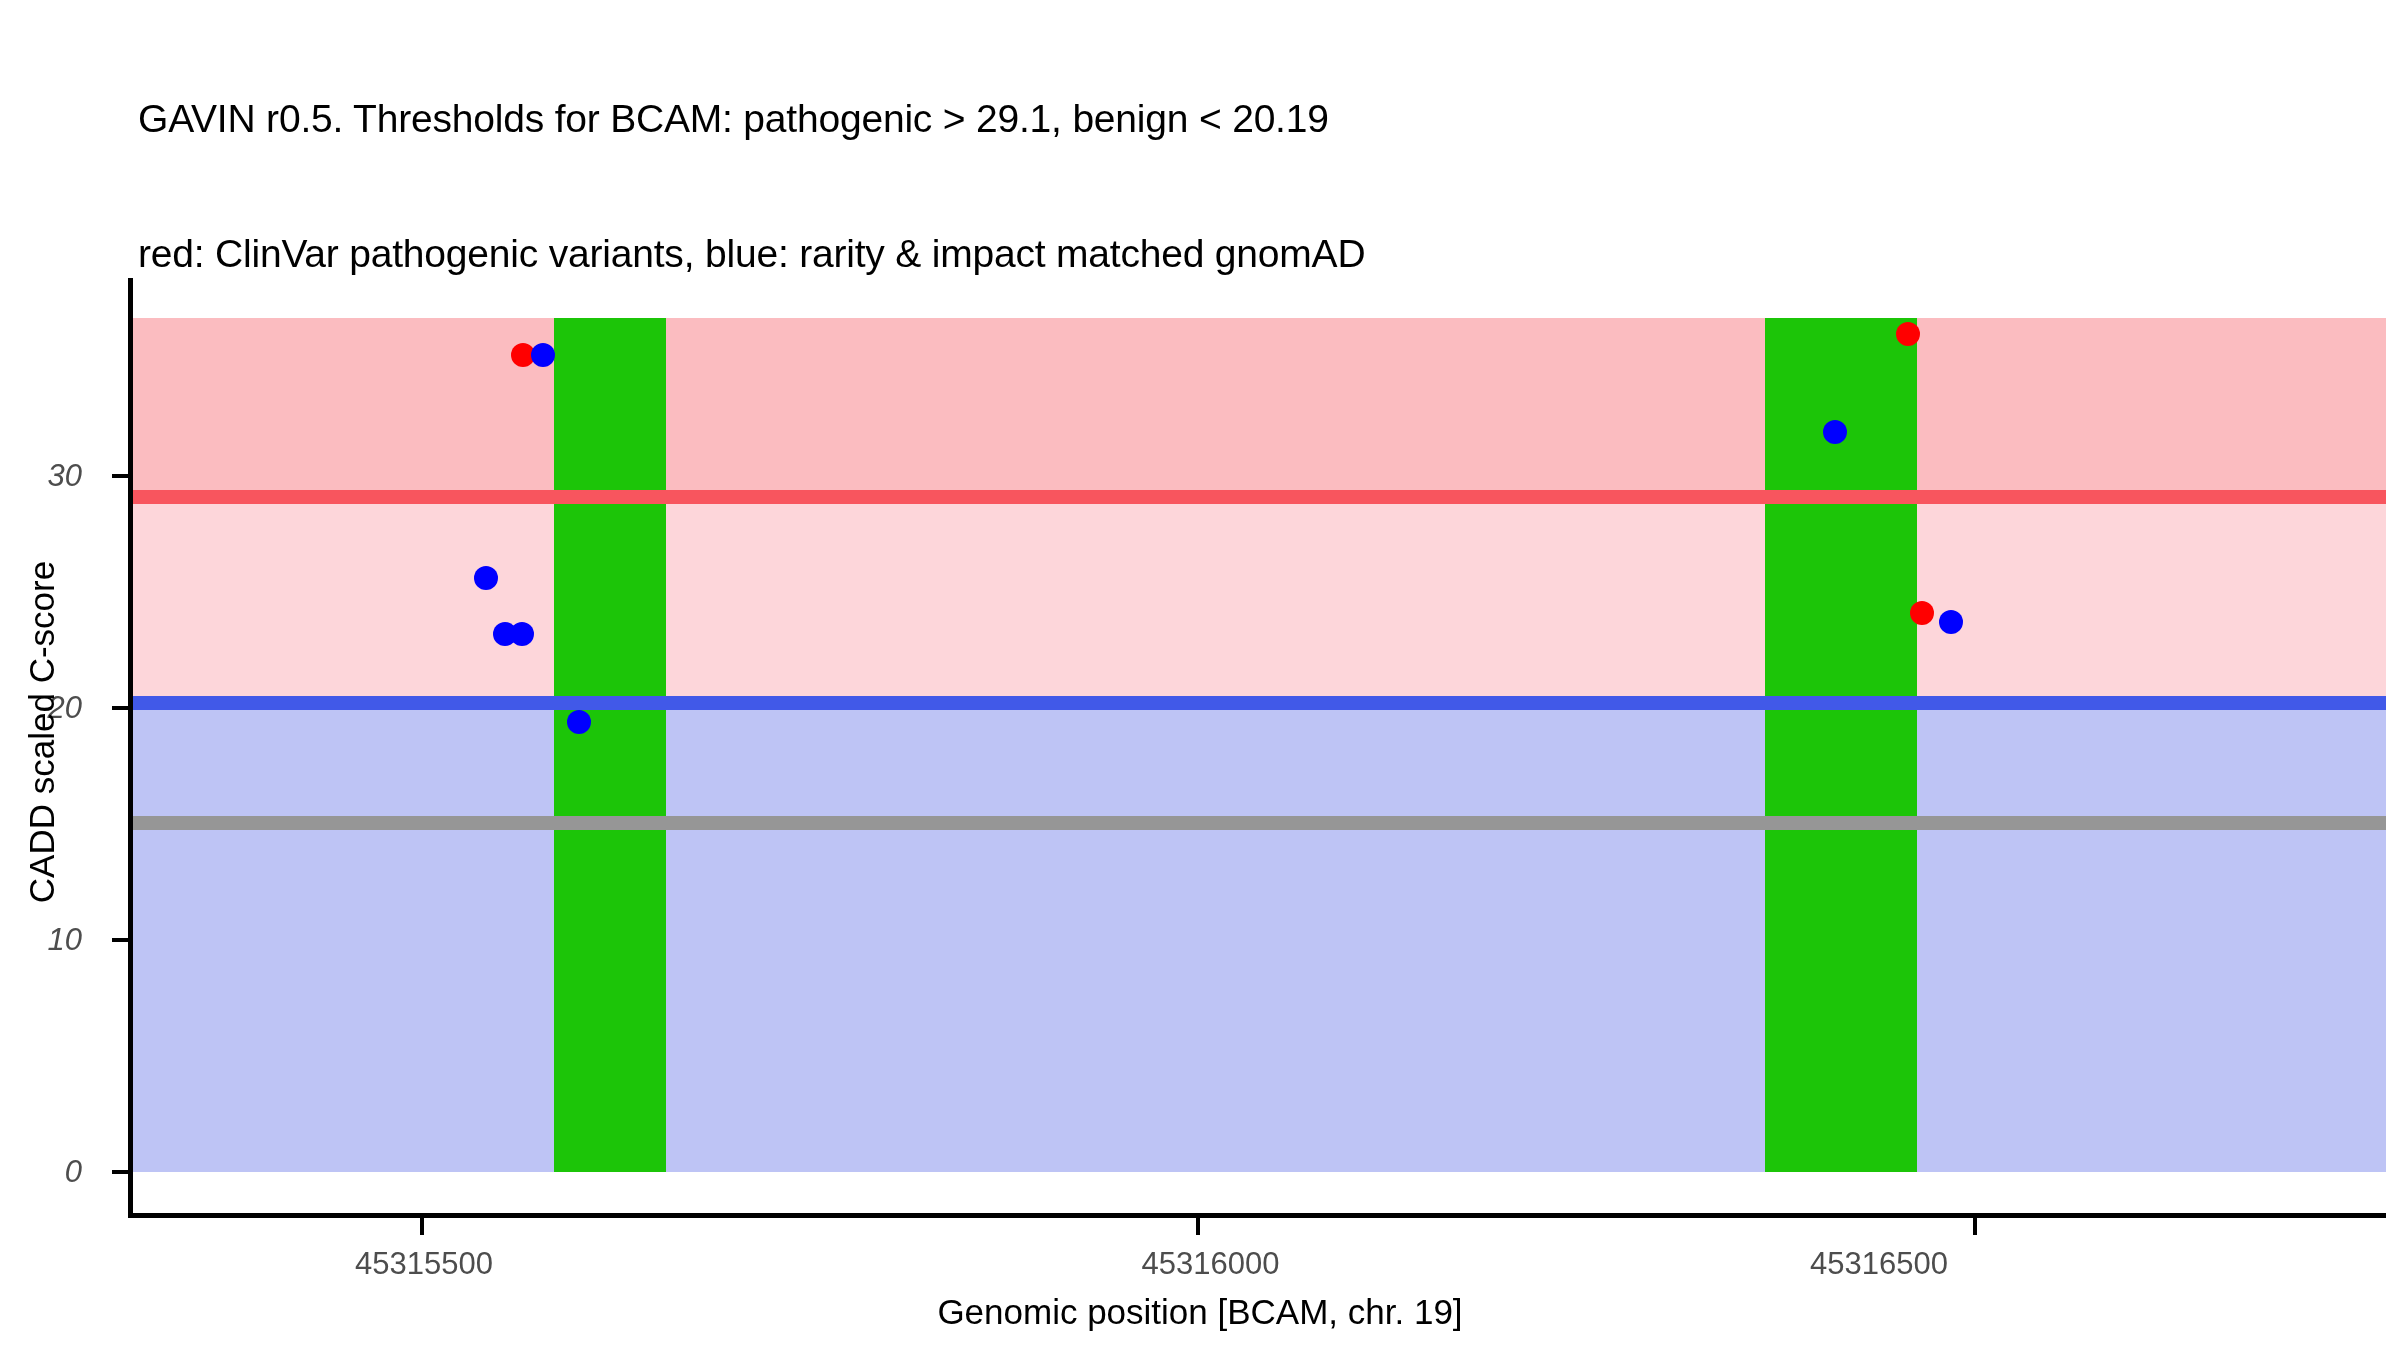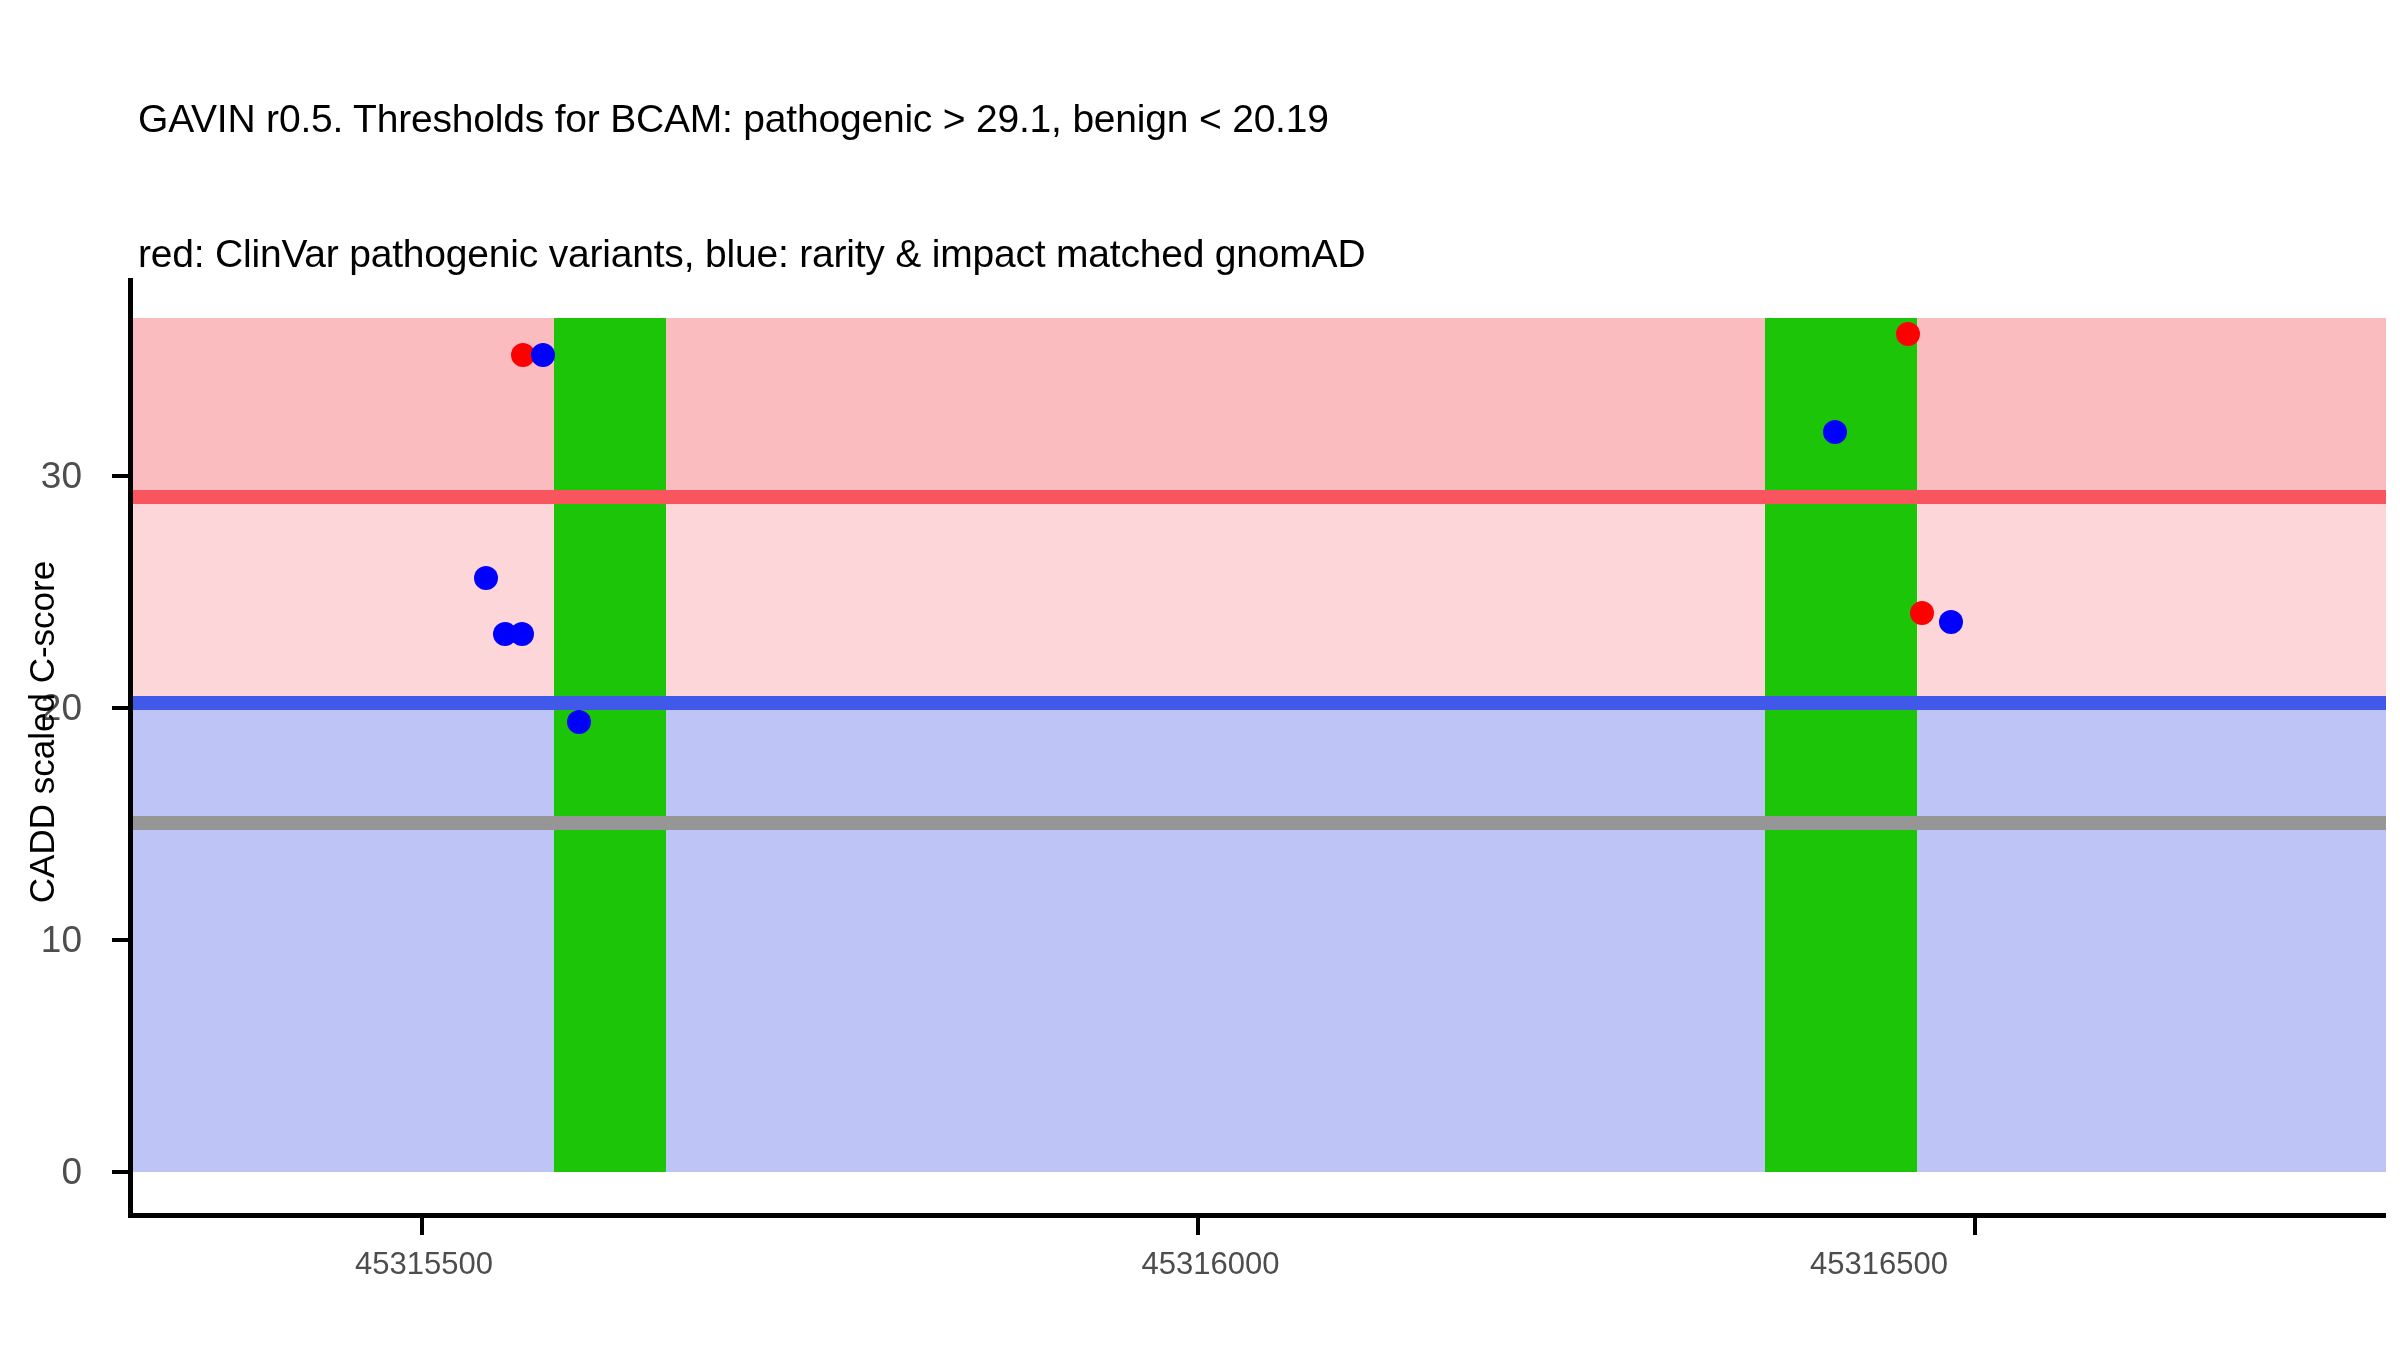--- a/index.html
+++ b/index.html
@@ -73,24 +73,25 @@
   .tick-x{
     position:absolute;
     top:1218px;
     width:4px;height:17px;
     background:#000000;
   }
   .ylab{
     position:absolute;
     right:2318px;
     text-align:right;
-    font-size:37px;
+    font-size:31px;
     color:#4d4d4d;
     transform:translateY(-50%);
     white-space:nowrap;
+    font-style:italic;
   }
   .xlab{
     position:absolute;
     top:1246px;
     font-size:31px;
     color:#4d4d4d;
     transform:translateX(-50%);
     white-space:nowrap;
   }
   .axis-title-x{
@@ -163,14 +164,15 @@
   <div id="x-ticks">
       <div class="tick-x" style="left: 420.288px;"></div>
       <div class="xlab" style="left: 424px; text-align: right;">45315500</div>
       <div class="tick-x" style="left: 1196.46px;"></div>
       <div class="xlab" style="left: 1198.46px; margin-left: 12px;">45316000</div>
       <div class="tick-x" style="left: 1972.63px;"></div>
       <div class="xlab" style="left: 1879px;">45316500</div>
     </div>
 
   <div class="axis-title-y">CADD scaled C-score</div>
+  <div class="axis-title-x">Genomic position [BCAM, chr. 19]</div>
 
 </div>
 
 </body></html>

